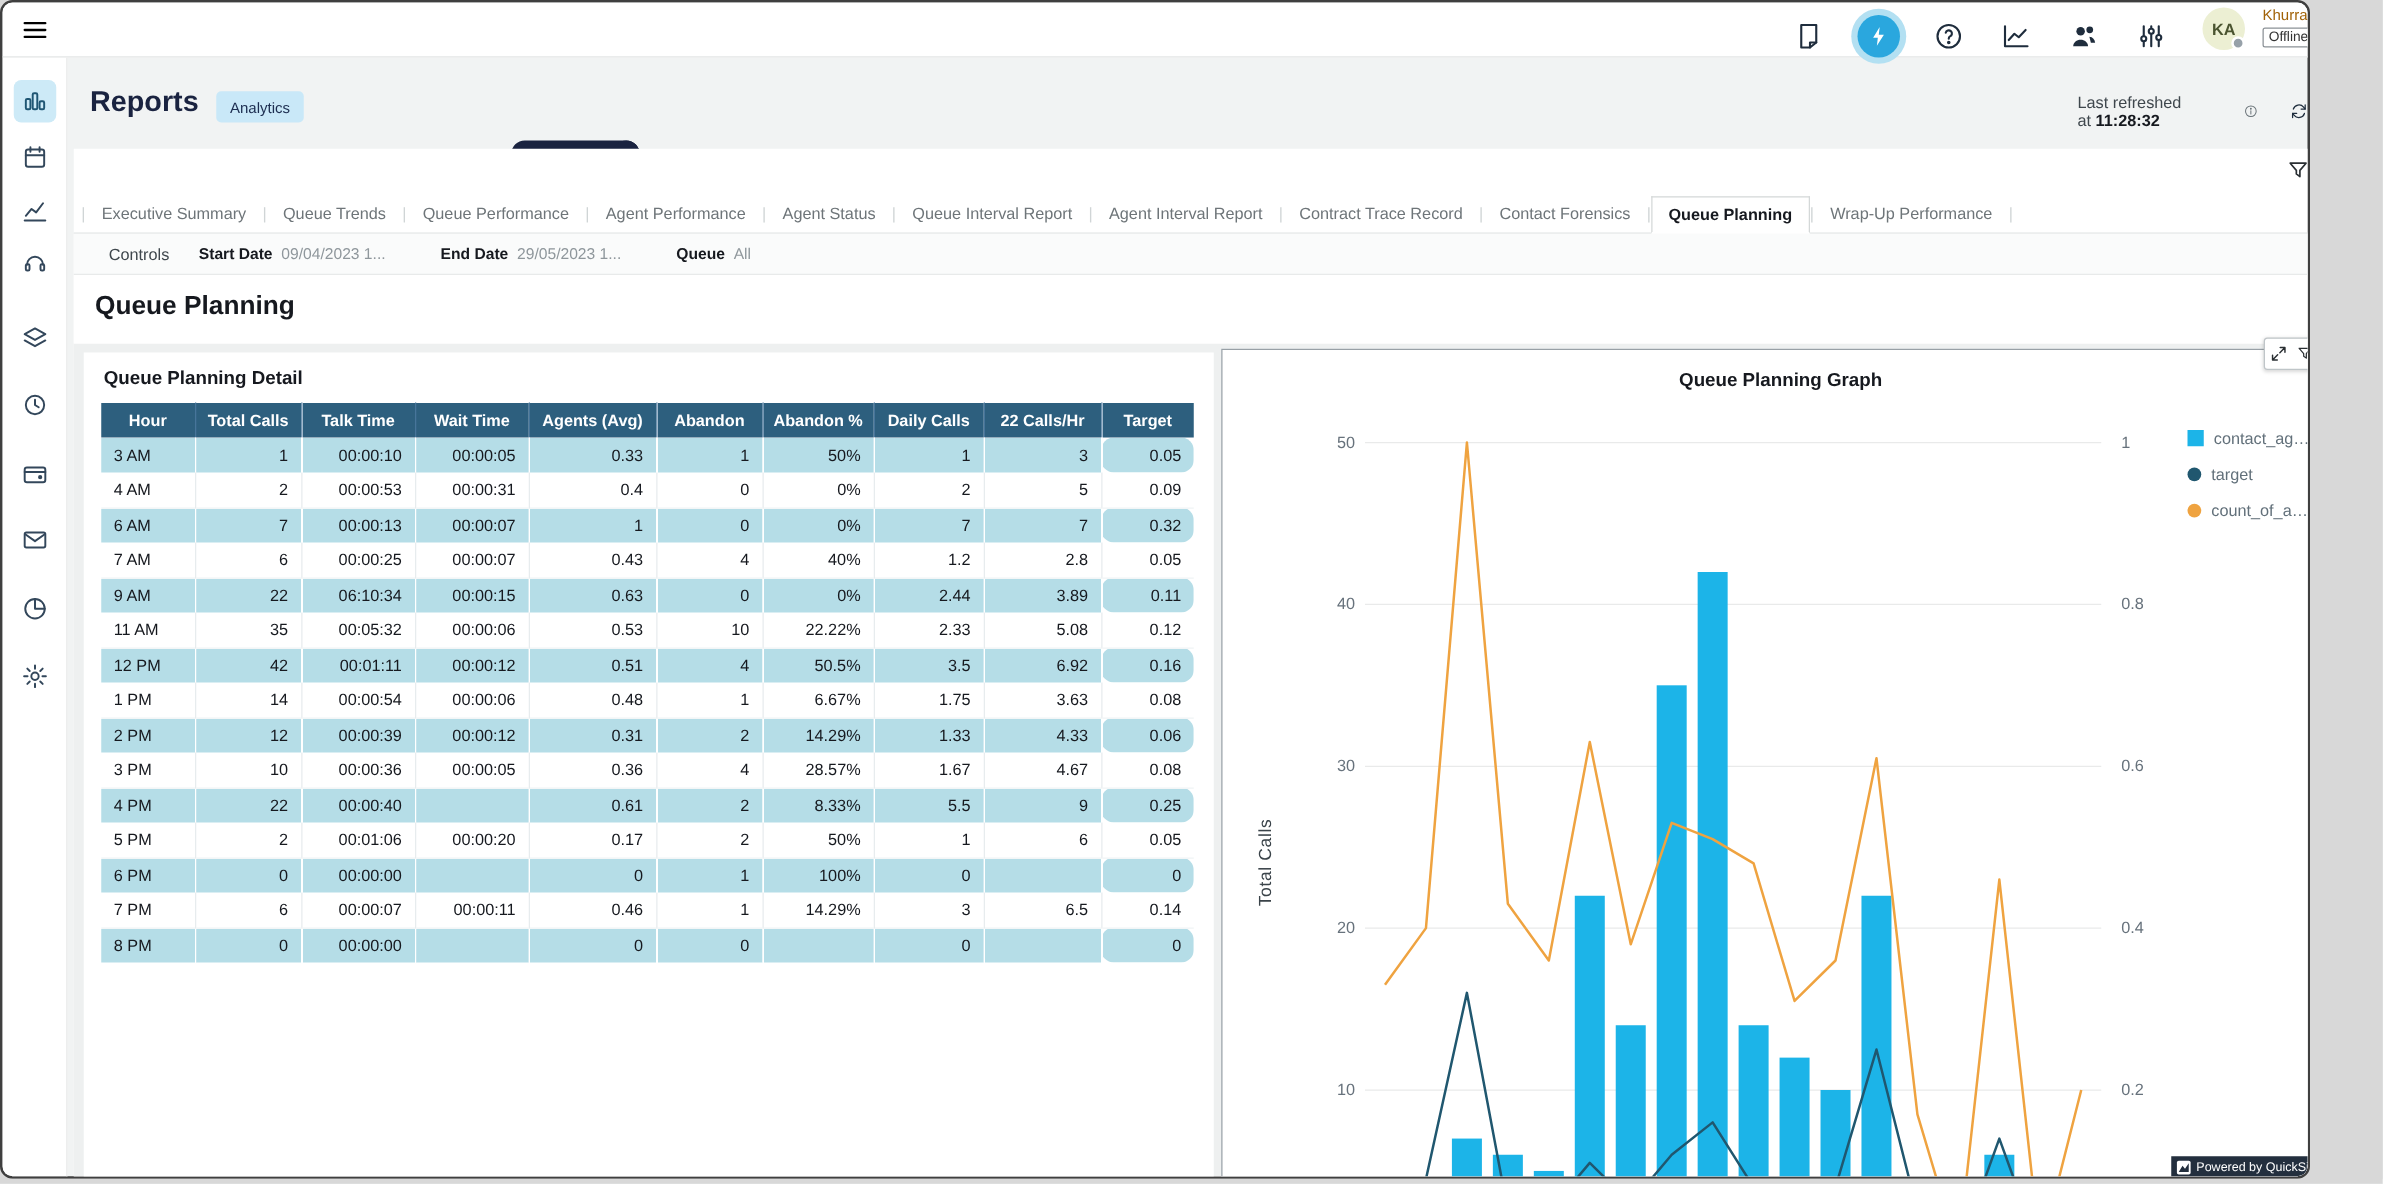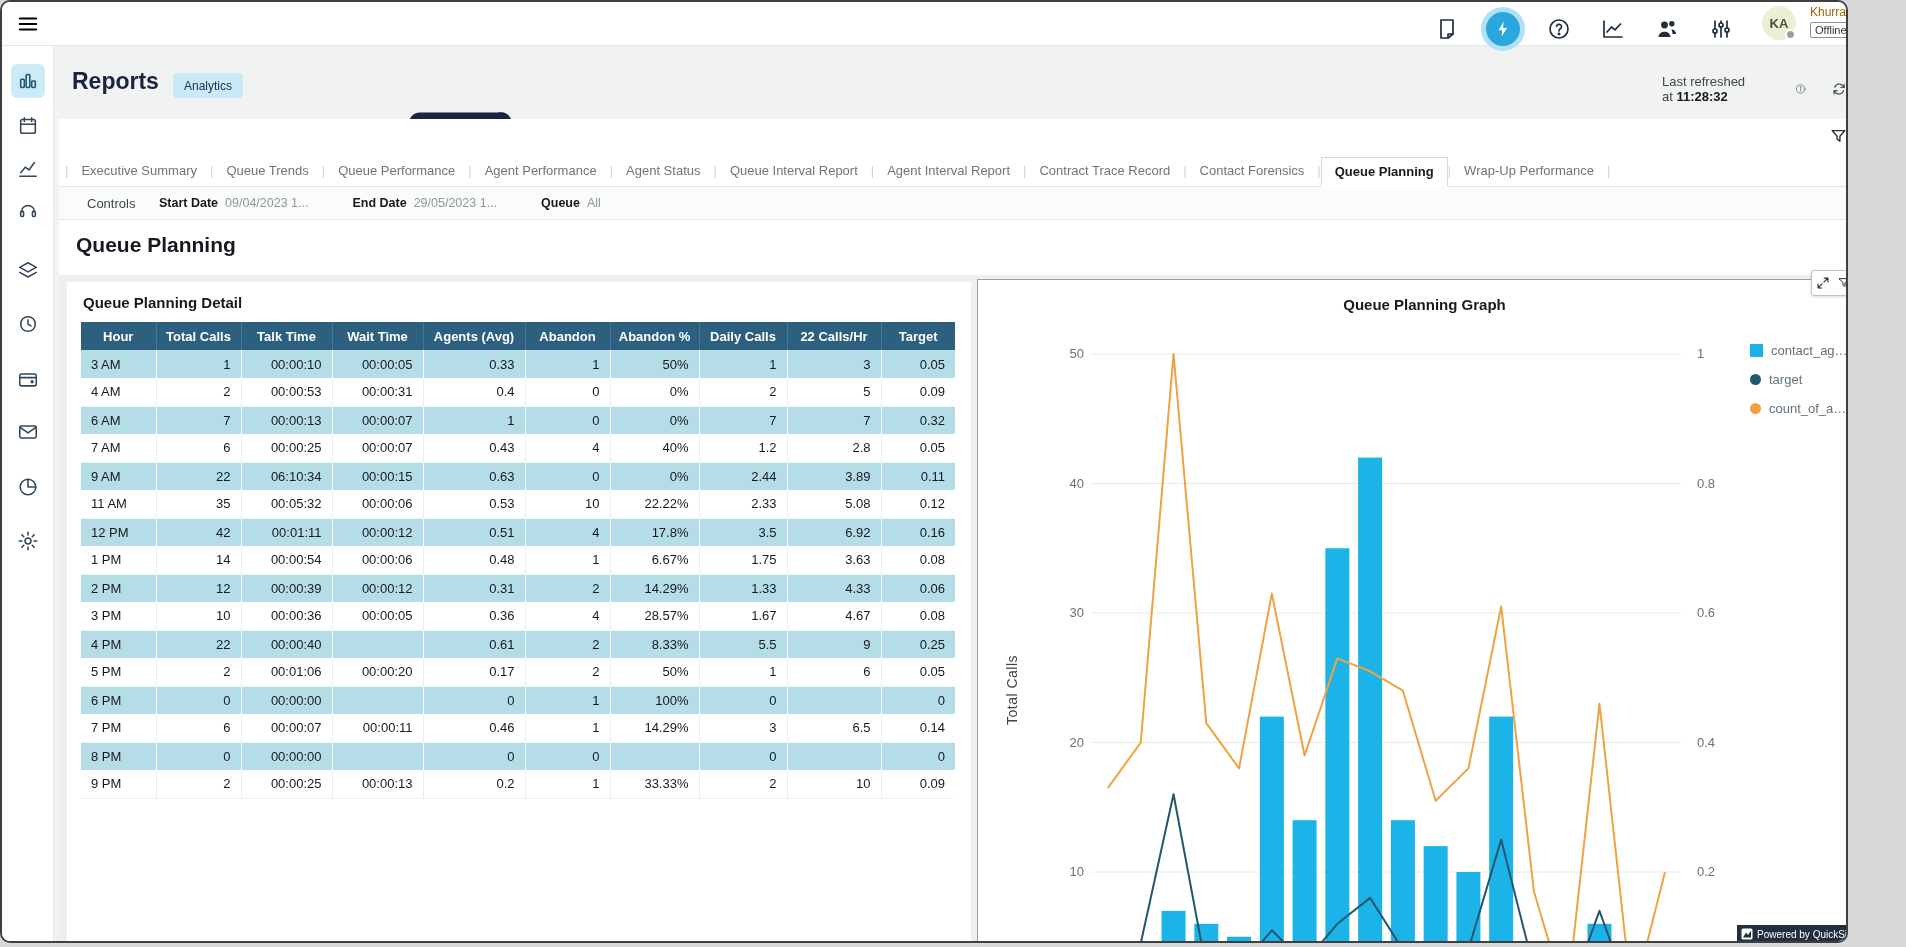--- a/index.html
+++ b/index.html
@@ -62,21 +62,21 @@
   #content-bg{position:absolute;left:0;top:156px;width:100%;height:670px;background:#eef0f0;}
 
   
   #table-panel{position:absolute;left:8px;top:163px;width:904px;height:663px;background:#fff;overflow:hidden;}
   #table-title{position:absolute;left:16px;top:12px;font-size:15px;font-weight:bold;color:#16191f;}
   #qp-table{position:absolute;left:14px;top:40px;border-collapse:collapse;table-layout:fixed;width:874px;font-size:13px;}
   #qp-table th{background:#2d5f7e;color:#fff;font-weight:bold;height:28px;padding:0 8px;border-right:1px solid #47759a;text-align:center;overflow:hidden;white-space:nowrap;}
   #qp-table th:last-child{border-right:none;}
   #qp-table td{height:28px;padding:0 10px;color:#16191f;text-align:right;border-right:1px solid #e7ecee;overflow:hidden;white-space:nowrap;}
   #qp-table td:first-child{text-align:left;}
-  #qp-table td:last-child{border-right:none;}
+  #qp-table td:last-child{border-right:none;border-radius:10px;}
   #qp-table tbody tr:nth-child(odd){background:#b5dde7;}
   #qp-table tbody tr:nth-child(odd) td{border-right-color:rgba(255,255,255,.9);}
   #qp-table tbody tr:nth-child(even){background:#fff;border-bottom:1px solid #f0f4f5;}
 
   
   #chart-panel{position:absolute;left:918px;top:160px;width:895px;height:670px;background:#fff;border:1px solid #98a0a6;}
   #chart-title{position:absolute;left:0;top:16px;width:100%;text-align:center;font-size:15px;font-weight:bold;color:#16191f;}
   #chart-svg{position:absolute;left:0;top:0;}
   #ylab{position:absolute;left:-26px;top:402px;width:120px;text-align:center;font-size:14px;color:#3a4349;transform:rotate(-90deg);letter-spacing:.5px;}
   #legend{position:absolute;left:772px;top:62px;}
@@ -426,21 +426,21 @@
               <td>5.08</td>
               <td>0.12</td>
             </tr>
             <tr>
               <td>12 PM</td>
               <td>42</td>
               <td>00:01:11</td>
               <td>00:00:12</td>
               <td>0.51</td>
               <td>4</td>
-              <td>17.8%</td>
+              <td>50.5%</td>
               <td>3.5</td>
               <td>6.92</td>
               <td>0.16</td>
             </tr>
             <tr>
               <td>1 PM</td>
               <td>14</td>
               <td>00:00:54</td>
               <td>00:00:06</td>
               <td>0.48</td>
@@ -526,32 +526,20 @@
               <td>8 PM</td>
               <td>0</td>
               <td>00:00:00</td>
               <td></td>
               <td>0</td>
               <td>0</td>
               <td></td>
               <td>0</td>
               <td></td>
               <td>0</td>
-            </tr>
-            <tr>
-              <td>9 PM</td>
-              <td>2</td>
-              <td>00:00:25</td>
-              <td>00:00:13</td>
-              <td>0.2</td>
-              <td>1</td>
-              <td>33.33%</td>
-              <td>2</td>
-              <td>10</td>
-              <td>0.09</td>
             </tr>
           </tbody>
       </table>
     </div>
 
     <div id="chart-panel">
       <div id="hover-toolbar">
         <span class="ic ht-ic">
             <svg viewBox="0 0 24 24" width="100%" height="100%" fill="none" stroke="currentColor" stroke-width="1.7" stroke-linecap="round" stroke-linejoin="round">
               <path d="M14 3.5h6.5V10M20.5 3.5L13.5 10.5M10 20.5H3.5V14M3.5 20.5l7-7" stroke-width="2"></path>

